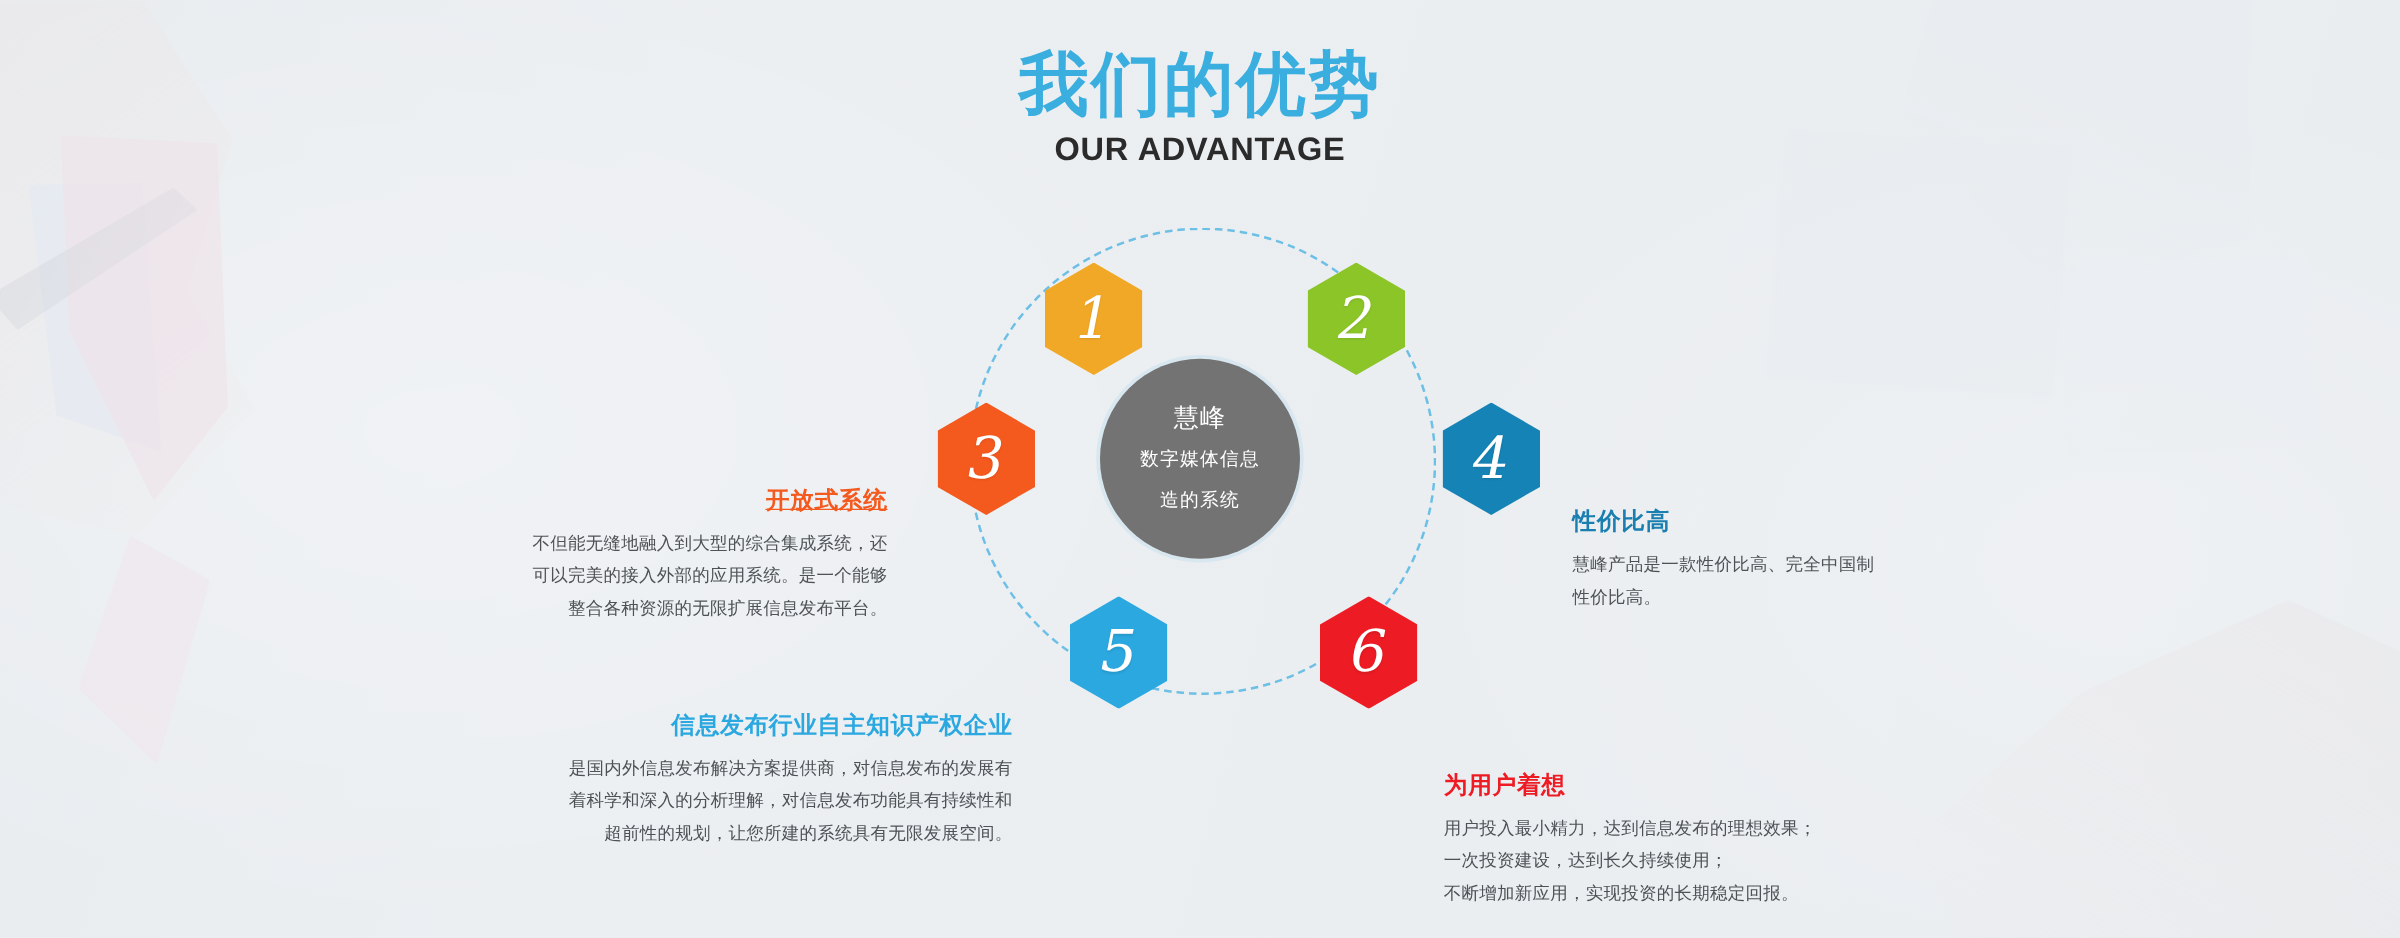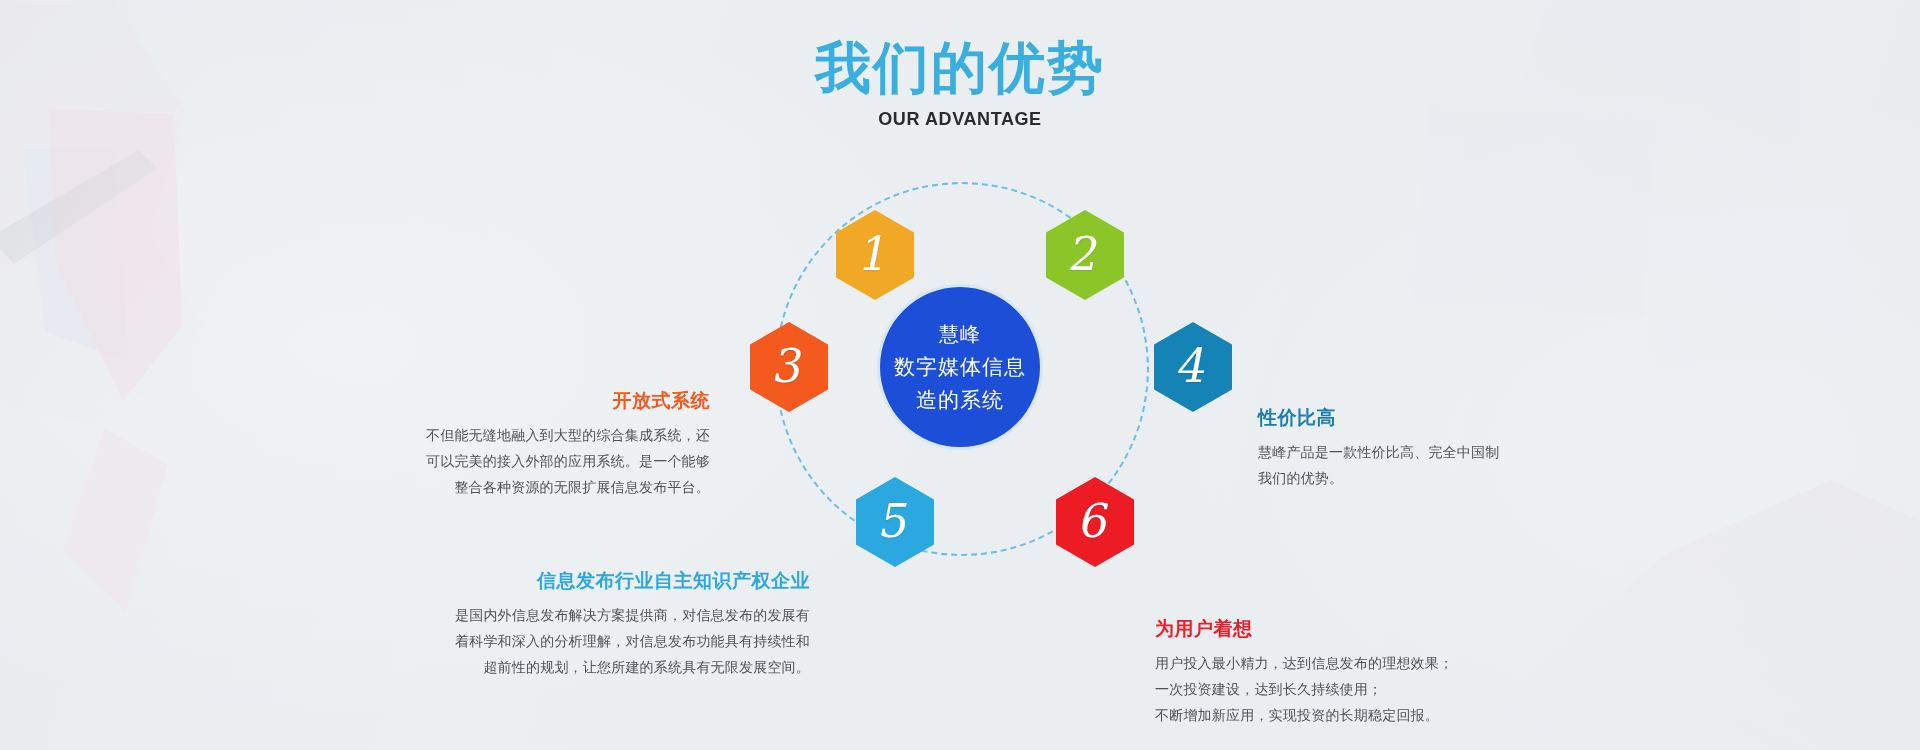--- a/index.html
+++ b/index.html
@@ -45,31 +45,31 @@
     clip-path:polygon(10% 0%,100% 0%,100% 82%,44% 100%,0% 40%);filter:blur(2px);}
   .p-card-r{right:270px;top:110px;width:230px;height:200px;
     background:rgba(228,233,240,.50);transform:rotate(4deg);filter:blur(1.8px);}
   .p-sheet-r{right:70px;top:210px;width:200px;height:150px;
     background:rgba(236,240,245,.50);transform:rotate(-3deg);filter:blur(1.6px);}
   .bg-wash{position:absolute;inset:0;background:rgba(234,238,241,.62);}
 
   
   .header{position:absolute;left:0;right:0;top:36px;text-align:center;}
   .title-cn{font-size:56px;line-height:64px;font-weight:bold;color:#3aaedf;letter-spacing:2px;}
-  .title-en{margin-top:6px;font-size:18px;line-height:26px;font-weight:bold;color:#2b2b2b;
+  .title-en{margin-top:6px;font-size:26px;line-height:26px;font-weight:bold;color:#2b2b2b;
     letter-spacing:.6px;font-family:"Liberation Sans",sans-serif;}
 
   
   .diagram{position:absolute;left:0;top:0;width:1920px;height:750px;}
   .orbit{position:absolute;left:775px;top:182px;width:370px;height:370px;border-radius:50%;
     border:2px dashed #57b7e3;opacity:.85;}
   .core{position:absolute;left:880px;top:287px;width:160px;height:160px;border-radius:50%;
     background:#29a9e1;display:flex;flex-direction:column;align-items:center;justify-content:center;
     box-shadow:0 0 0 3px rgba(41,169,225,.10);}
-  .core span{display:block;color:#fff;font-size:21px;line-height:33px;font-weight:normal;
+  .core span{display:block;color:#fff;font-size:15px;line-height:33px;font-weight:normal;
     letter-spacing:1px;text-align:center;}
   .core .c1{font-size:20px;}
   .hex{position:absolute;width:78px;height:90px;
     clip-path:polygon(50% 0%,100% 25%,100% 75%,50% 100%,0% 75%,0% 25%);
     display:flex;align-items:center;justify-content:center;}
   .hex b{color:#fff;font-size:46px;line-height:46px;font-weight:normal;font-style:italic;
     font-family:"DejaVu Serif",serif;transform:translateY(-1px);
     text-shadow:0 1px 2px rgba(0,0,0,.10);}
 
   
@@ -100,21 +100,21 @@
 
   <div class="header">
     <div class="title-cn" style="color: rgb(58, 174, 223);">我们的优势</div>
     <div class="title-en">OUR ADVANTAGE</div>
   </div>
 
   <div class="diagram">
 
     <div class="orbit" style="border-color: rgb(87, 183, 227);"></div>
 
-    <div class="core" style="background: #1d4ed8;">
+    <div class="core" style="background: #737373;">
       <span class="c1" style="color: rgb(255, 255, 255);">慧峰</span>
       <span style="color: rgb(255, 255, 255);">数字媒体信息</span>
       <span style="color: rgb(255, 255, 255);">造的系统</span>
     </div>
 
     <div class="hex" style="left: 836px; top: 210px; background: rgb(242, 168, 39);">
       <b>1</b>
     </div>
     <div class="hex" style="left: 1046px; top: 210px; background: rgb(140, 197, 40);">
       <b>2</b>
@@ -128,33 +128,33 @@
     <div class="hex" style="left: 856px; top: 477px; background: rgb(43, 168, 224);">
       <b>5</b>
     </div>
     <div class="hex" style="left: 1056px; top: 477px; background: rgb(237, 28, 36);">
       <b>6</b>
     </div>
 
 
 
     <div class="blk r3" style="left:290px;top:388px;width:420px;">
-      <h3 style="color: rgb(244, 89, 29);">开放式系统</h3>
+      <h3 style="color: rgb(244, 89, 29); text-decoration: underline;">开放式系统</h3>
       <p>
         <span>不但能无缝地融入到大型的综合集成系统，还</span><br>
         <span>可以完美的接入外部的应用系统。是一个能够</span><br>
         <span>整合各种资源的无限扩展信息发布平台。</span>
       </p>
     </div>
 
     <div class="blk l3" style="left:1258px;top:405px;width:420px;">
       <h3 style="color: rgb(26, 127, 176);">性价比高</h3>
       <p>
         <span>慧峰产品是一款性价比高、完全中国制</span><br>
-        <span>我们的优势。</span>
+        <span>性价比高。</span>
       </p>
     </div>
 
     <div class="blk r3" style="left:300px;top:568px;width:510px;">
       <h3 style="color: rgb(43, 168, 224);">信息发布行业自主知识产权企业</h3>
       <p>
         <span>是国内外信息发布解决方案提供商，对信息发布的发展有</span><br>
         <span>着科学和深入的分析理解，对信息发布功能具有持续性和</span><br>
         <span>超前性的规划，让您所建的系统具有无限发展空间。</span>
       </p>

